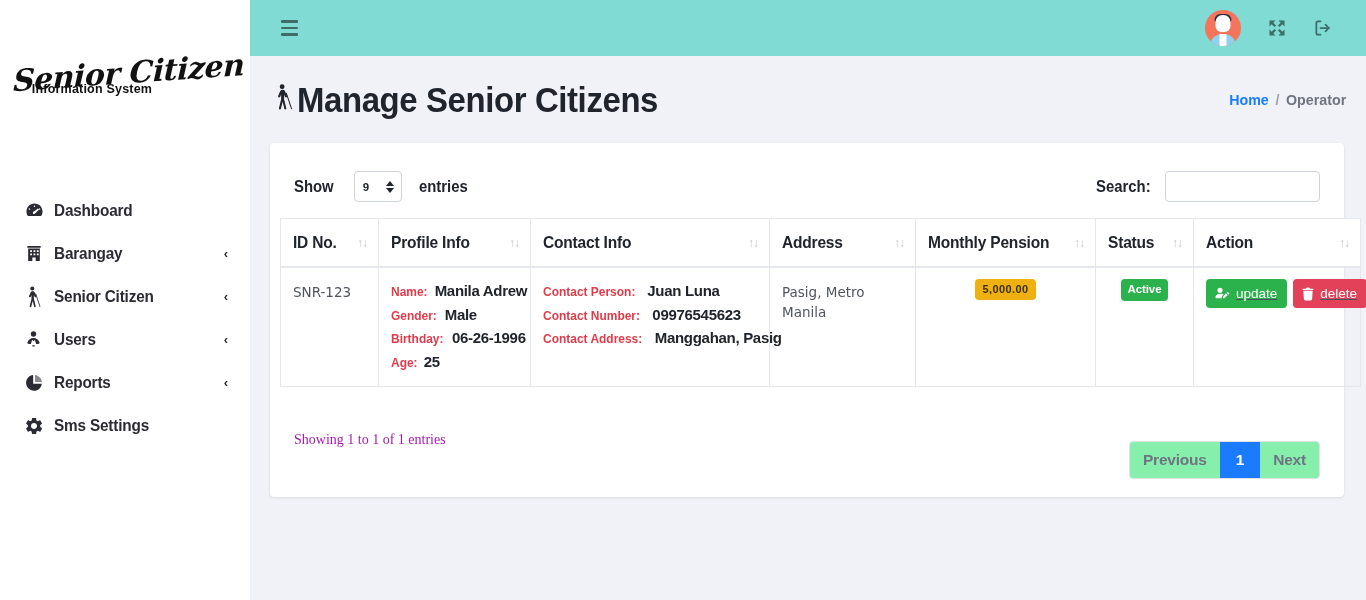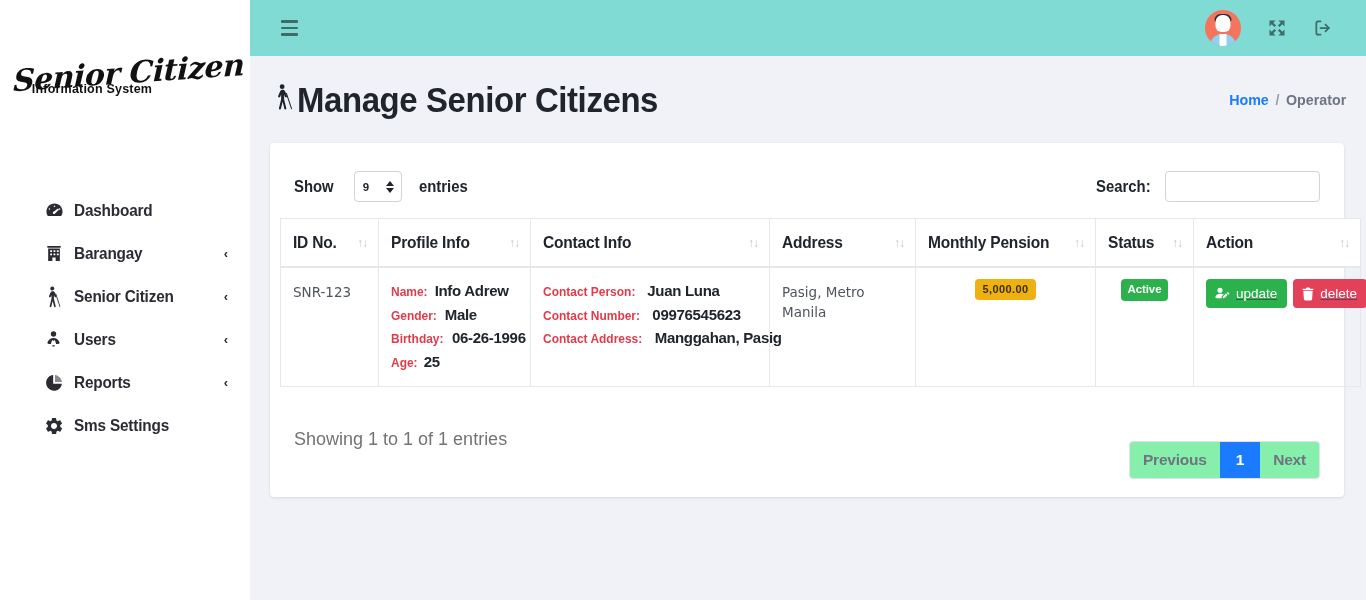--- a/index.html
+++ b/index.html
@@ -41,21 +41,21 @@
   .brand-sub {
     font-family: "Liberation Sans", sans-serif;
     font-weight: 700;
     font-size: 12.5px;
     color: #111;
     letter-spacing: 0.2px;
     margin-top: -6px;
     margin-right: 66px;
   }
 
-  .nav { margin-top: 46px; padding-left: 20px; }
+  .nav { margin-top: 46px; }
   .nav-item {
     display: flex; align-items: center;
     height: 43px;
     padding: 0 22px 0 24px;
     cursor: pointer;
     text-decoration: none;
   }
   .nav-icon {
     width: 30px; min-width: 30px;
     display: flex; align-items: center; justify-content: flex-start;
@@ -328,23 +328,23 @@
   .btn-update { background: #2bb24c; }
   .btn-delete { background: #e3405a; }
   .btn svg { display: block; }
 
   
   .card-bottom {
     display: flex; align-items: center;
     padding: 14px 14px 8px 14px;
   }
   .dt-info {
-    font-family: Liberation Sans, sans-serif;
-    font-size: 18px;
-    color: #737373;
+    font-family: Liberation Serif, serif;
+    font-size: 14px;
+    color: #a21caf;
   }
   .pagination {
     margin-left: auto;
     display: flex;
     border: 1px solid #dfe3e9;
     border-radius: 4px;
     overflow: hidden;
     background: #86efac;
     margin-top: 40px;
   }
@@ -573,21 +573,21 @@
           <tbody>
             <tr>
 
               <td>
                 <div class="cell-plain">SNR-123</div>
               </td>
 
               <td>
                 <div class="kv">
                   <span class="k">Name:</span>
-                  <span class="v">Info Adrew</span>
+                  <span class="v">Manila Adrew</span>
                 </div>
                 <div class="kv">
                   <span class="k">Gender:</span>
                   <span class="v">Male</span>
                 </div>
                 <div class="kv">
                   <span class="k">Birthday:</span>
                   <span class="v">06-26-1996</span>
                 </div>
                 <div class="kv">

